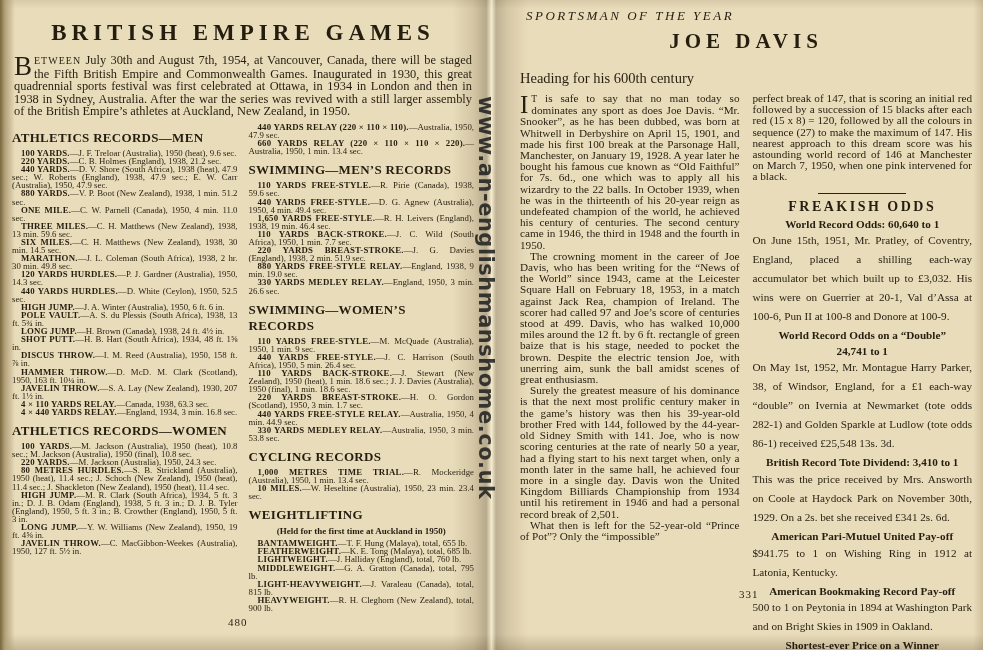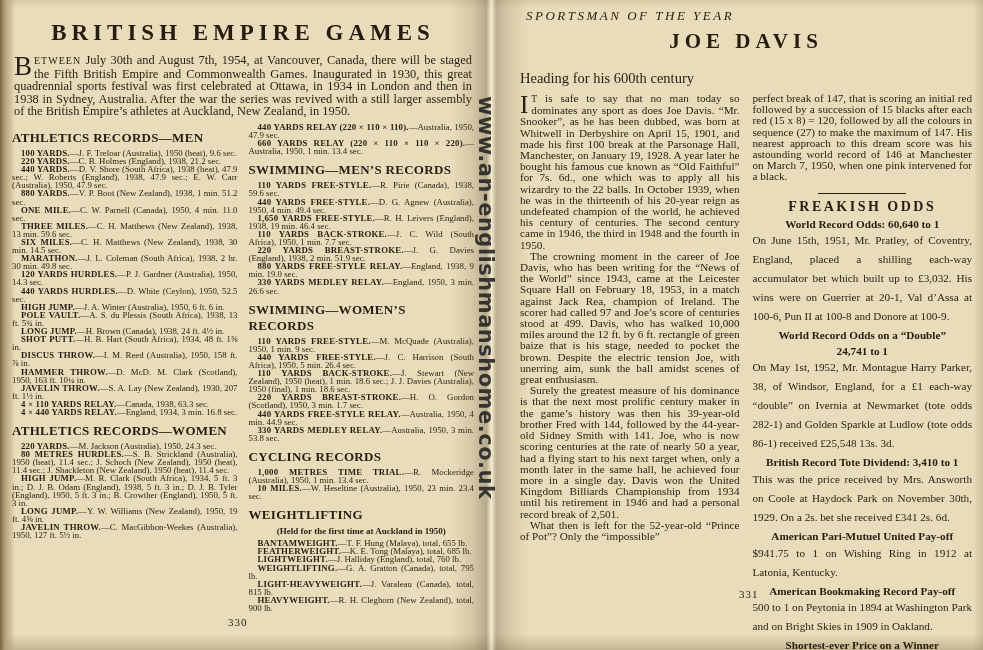--- a/index.html
+++ b/index.html
@@ -96,20 +96,21 @@
 
             <p class="rec"><b>JAVELIN THROW.</b><span>—S. A. Lay (New Zealand), 1930, 207 ft. 1½ in.</span></p>
 
             <p class="rec"><b>4 × 110 YARDS RELAY.</b><span>—Canada, 1938, 63.3 sec.</span></p>
 
             <p class="rec"><b>4 × 440 YARDS RELAY.</b><span>—England, 1934, 3 min. 16.8 sec.</span></p>
           </div>
         <h2 class="sec-head">ATHLETICS RECORDS—WOMEN</h2>
         <div>
 
+            <p class="rec"><b>100 YARDS.</b><span>—M. Jackson (Australia), 1950 (heat), 10.8 sec.; M. Jackson (Australia), 1950 (final), 10.8 sec.</span></p>
 
             <p class="rec"><b>220 YARDS.</b><span>—M. Jackson (Australia), 1950, 24.3 sec.</span></p>
 
             <p class="rec"><b>80 METRES HURDLES.</b><span>—S. B. Strickland (Australia), 1950 (heat), 11.4 sec.; J. Schoch (New Zealand), 1950 (heat), 11.4 sec.; J. Shackleton (New Zealand), 1950 (heat), 11.4 sec.</span></p>
 
             <p class="rec"><b>HIGH JUMP.</b><span>—M. R. Clark (South Africa), 1934, 5 ft. 3 in.; D. J. B. Odam (England), 1938, 5 ft. 3 in.; D. J. B. Tyler (England), 1950, 5 ft. 3 in.; B. Crowther (England), 1950, 5 ft. 3 in.</span></p>
 
             <p class="rec"><b>LONG JUMP.</b><span>—Y. W. Williams (New Zealand), 1950, 19 ft. 4⅝ in.</span></p>
 
             <p class="rec"><b>JAVELIN THROW.</b><span>—C. MacGibbon-Weekes (Australia), 1950, 127 ft. 5½ in.</span></p>
@@ -165,21 +166,21 @@
         <h2 class="sec-head">WEIGHTLIFTING</h2>
         <p class="wl-note">(Held for the first time at Auckland in 1950)</p>
         <div>
 
             <p class="rec"><b>BANTAMWEIGHT.</b><span>—T. F. Hung (Malaya), total, 655 lb.</span></p>
 
             <p class="rec"><b>FEATHERWEIGHT.</b><span>—K. E. Tong (Malaya), total, 685 lb.</span></p>
 
             <p class="rec"><b>LIGHTWEIGHT.</b><span>—J. Halliday (England), total, 760 lb.</span></p>
 
-            <p class="rec"><b>WEIGHTLIFTING.</b><span>—G. A. Gratton (Canada), total, 795 lb.</span></p>
+            <p class="rec"><b>MIDDLEWEIGHT.</b><span>—G. A. Gratton (Canada), total, 795 lb.</span></p>
 
             <p class="rec"><b>LIGHT-HEAVYWEIGHT.</b><span>—J. Varaleau (Canada), total, 815 lb.</span></p>
 
             <p class="rec"><b>HEAVYWEIGHT.</b><span>—R. H. Cleghorn (New Zealand), total, 900 lb.</span></p>
           </div>
       </div>
     </div>
   </div>
 
   <div class="page pr">
@@ -239,18 +240,18 @@
             <div class="odds-item">
               <p class="odds-head">Shortest-ever Price on a Winner</p>
 
               <p class="odds-body">100 to 1 on, on Man o’ War on three separate occasions in 1920.</p>
             </div>
           </div>
       </div>
     </div>
   </div>
 
-  <div class="folio folio-l">330</div>
+  <div class="folio folio-l">480</div>
   <div class="folio folio-r">331</div>
 
   <div class="gutter"></div>
   <div class="watermark">www.an-englishmanshome.co.uk</div>
 </div>
 
 </body></html>

